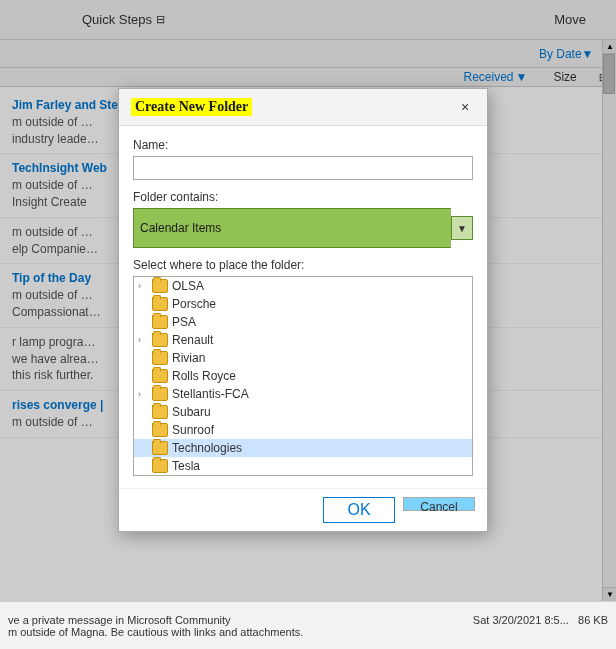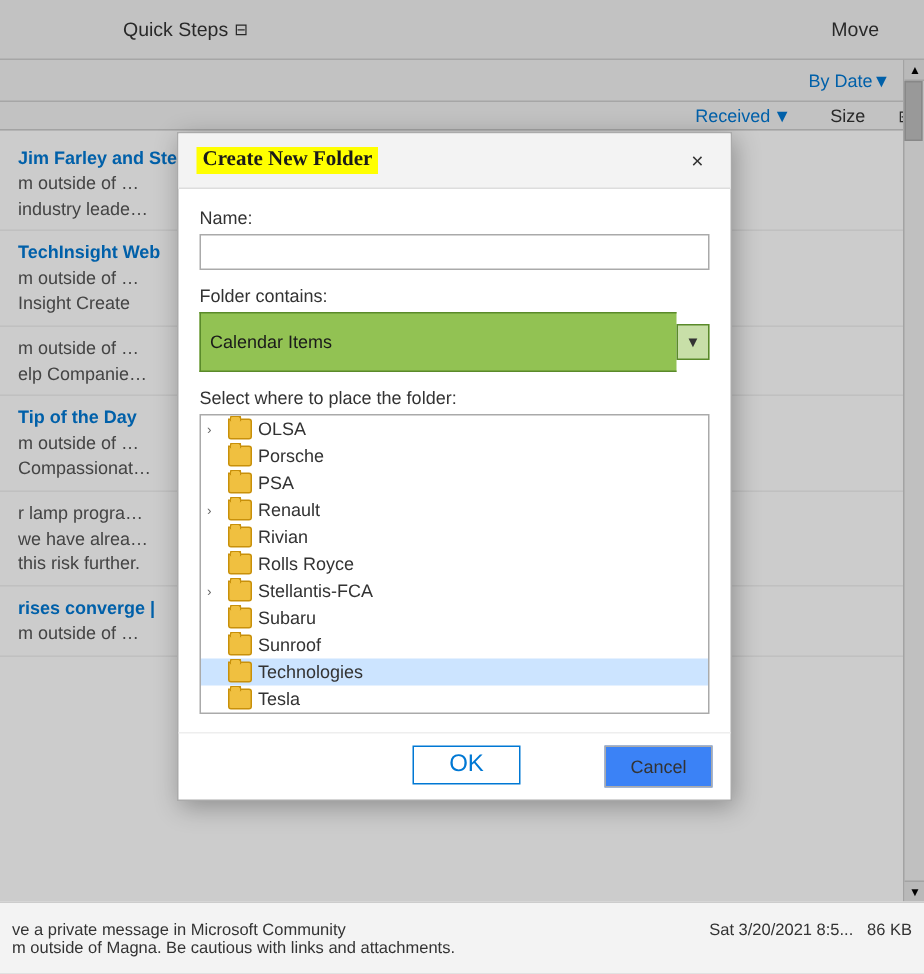--- a/index.html
+++ b/index.html
@@ -316,28 +316,27 @@
       background: #fff;
       border: 1px solid #0078d4;
       color: #0078d4;
       font-size: 16px;
       cursor: pointer;
       padding: 2px 16px;
     }
 
     .btn-cancel {
       min-width: 72px;
-      height: 28px;
-      background: #3b82f6;
+      height: 14px;
+      background: #7dd3fc;
       border: 1px solid #aaa;
       color: #333;
       font-size: 12px;
       cursor: pointer;
       padding: 2px 16px;
-      margin-left: 48px;
     }
 
     
     .folder-tree::-webkit-scrollbar {
       width: 14px;
     }
     .folder-tree::-webkit-scrollbar-track {
       background: #f0f0f0;
     }
     .folder-tree::-webkit-scrollbar-thumb {

